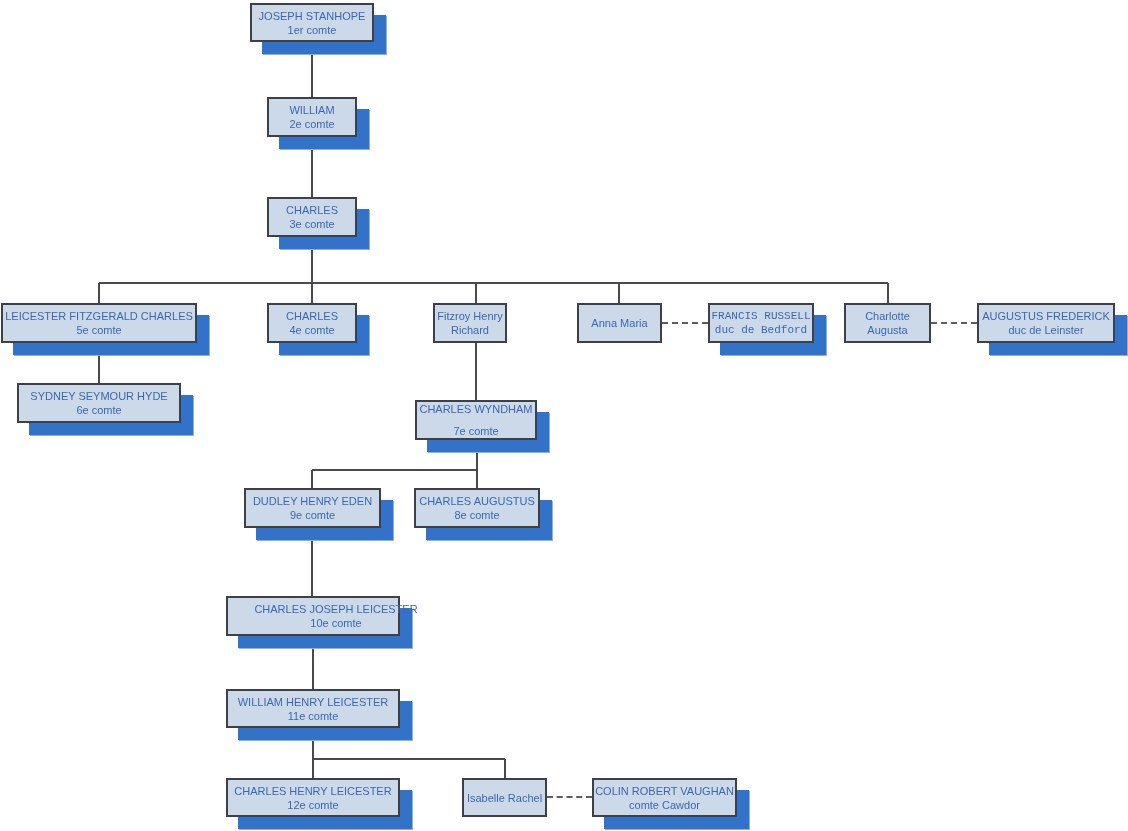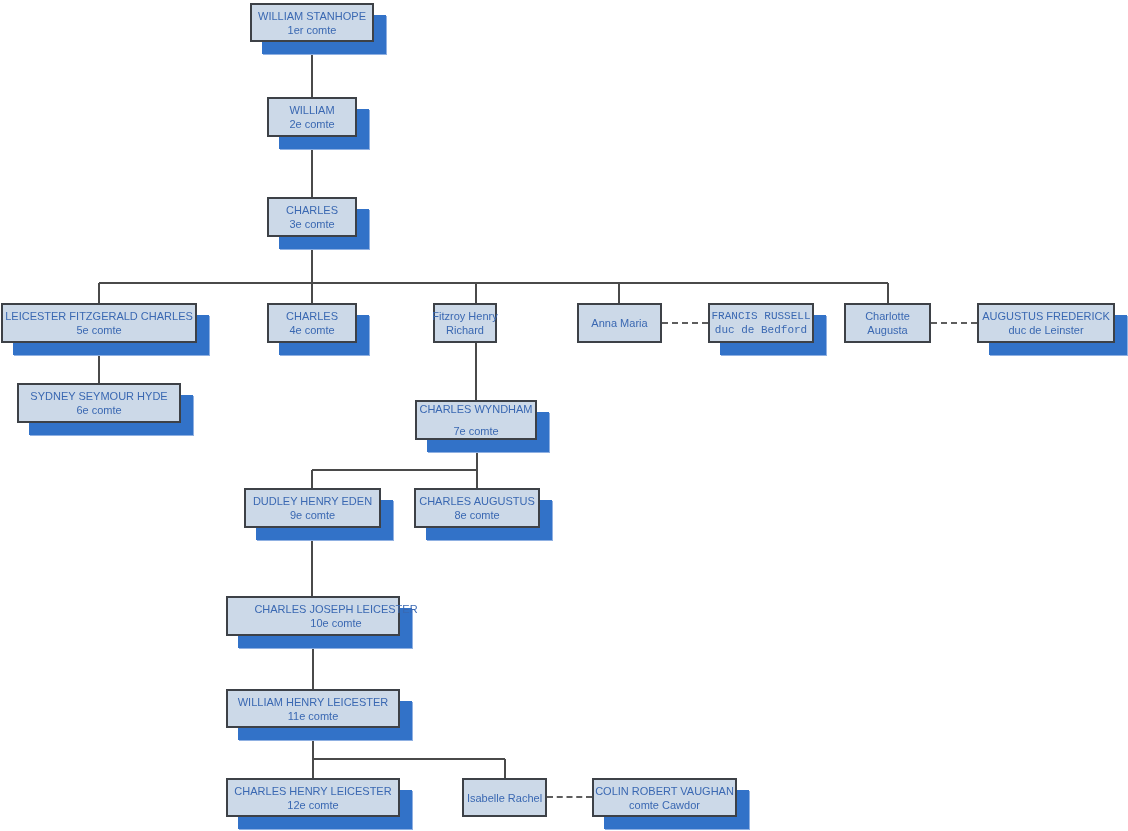--- a/index.html
+++ b/index.html
@@ -59,40 +59,40 @@
     <div class="conn" style="left: 476px; top: 440px; width: 2px; height: 48px;"></div>
     <div class="conn" style="left: 312px; top: 469px; width: 165px; height: 2px;"></div>
     <div class="conn" style="left: 311px; top: 470px; width: 2px; height: 18px;"></div>
     <div class="conn" style="left: 311px; top: 528px; width: 2px; height: 68px;"></div>
     <div class="conn" style="left: 312px; top: 636px; width: 2px; height: 53px;"></div>
     <div class="conn" style="left: 312px; top: 728px; width: 2px; height: 50px;"></div>
     <div class="conn" style="left: 313px; top: 758px; width: 192px; height: 2px;"></div>
     <div class="conn" style="left: 504px; top: 759px; width: 2px; height: 19px;"></div>
     <div class="conn-dash" style="left: 547px; top: 796px; width: 45px;"></div>
     <div class="node shadow" style="left: 250px; top: 3px; width: 124px; height: 39px;">
-      <span>WILLIAM STANHOPE</span>
+      <span>JOSEPH STANHOPE</span>
       <span>1er comte</span>
     </div>
     <div class="node shadow" style="left: 267px; top: 97px; width: 90px; height: 40px; text-align: center;">
       <span>WILLIAM</span>
       <span>2e comte</span>
     </div>
     <div class="node shadow" style="left: 267px; top: 197px; width: 90px; height: 40px;">
       <span>CHARLES</span>
       <span>3e comte</span>
     </div>
     <div class="node shadow" style="left: 1px; top: 303px; width: 196px; height: 40px;">
       <span>LEICESTER FITZGERALD CHARLES</span>
       <span>5e comte</span>
     </div>
     <div class="node shadow" style="left: 267px; top: 303px; width: 90px; height: 40px;">
       <span>CHARLES</span>
       <span>4e comte</span>
     </div>
-    <div class="node" style="left: 433px; top: 303px; width: 64px; height: 40px;">
+    <div class="node" style="left: 433px; top: 303px; width: 74px; height: 40px;">
       <span>Fitzroy Henry</span>
       <span>Richard</span>
     </div>
     <div class="node" style="left: 577px; top: 303px; width: 85px; height: 40px;">
       <span>Anna Maria</span>
     </div>
     <div class="node shadow" style="left: 708px; top: 303px; width: 106px; height: 40px; font-family: Liberation Mono, monospace;">
       <span>FRANCIS RUSSELL</span>
       <span>duc de Bedford</span>
     </div>

